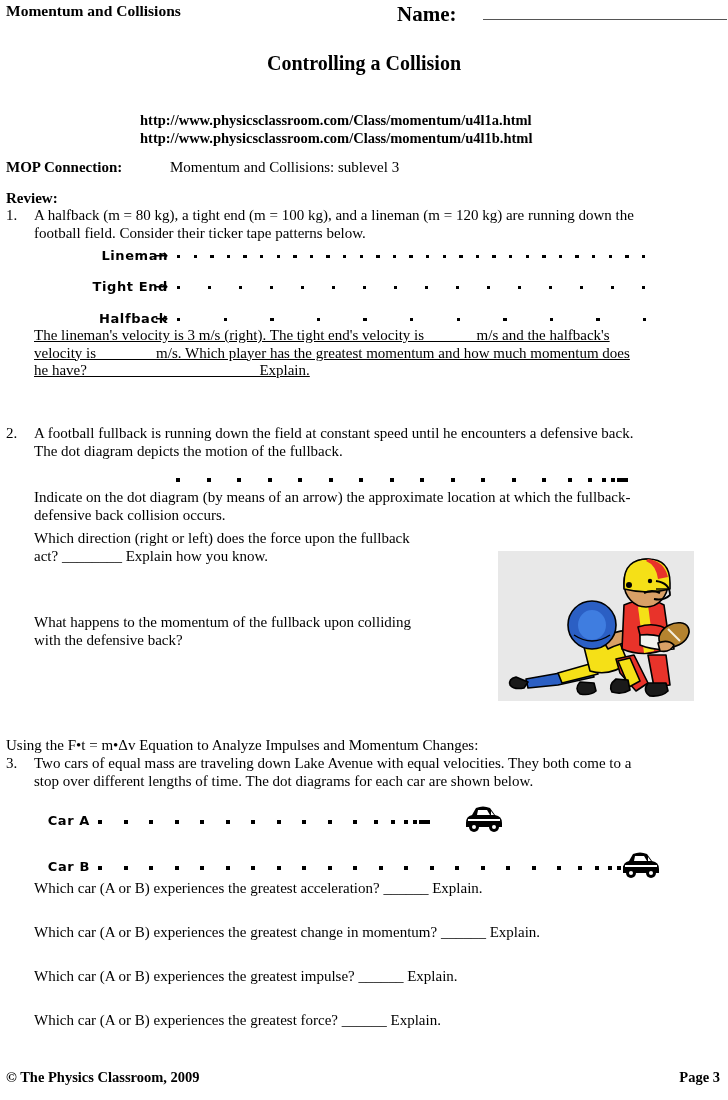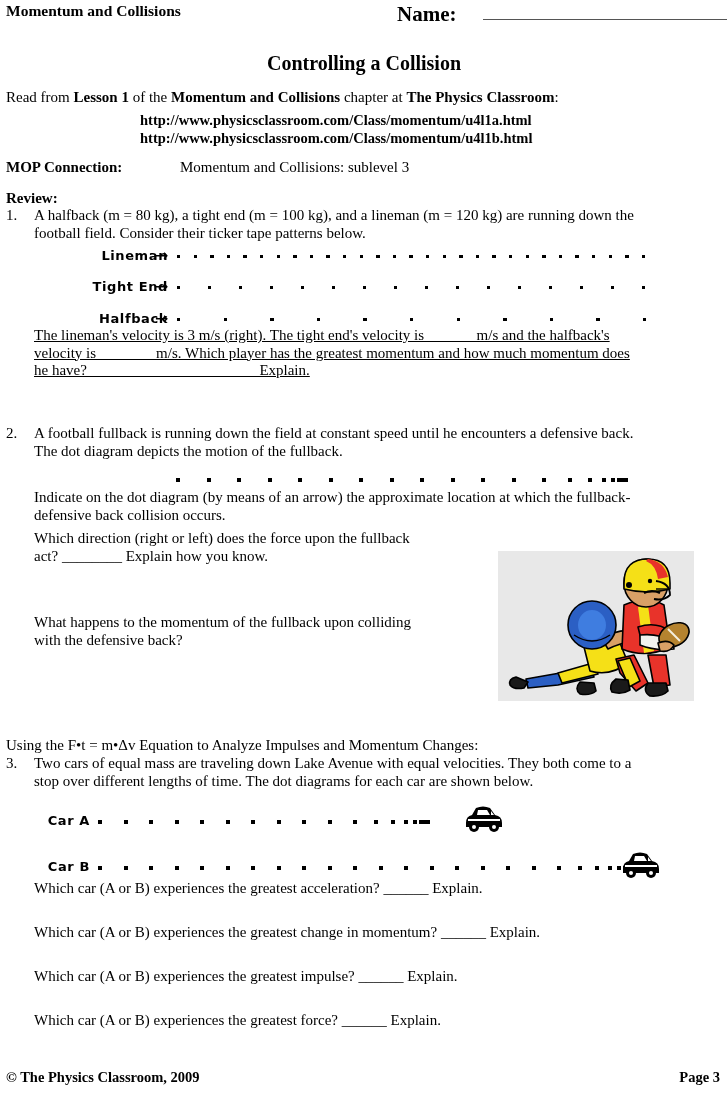--- a/index.html
+++ b/index.html
@@ -71,21 +71,21 @@
   .url.u2 { top: 130px; }
   .mop {
     position: absolute;
     top: 159px; left: 6px;
     font-size: 15px;
     white-space: nowrap;
   }
   .mop-label { font-weight: bold; }
   .mop-val {
     position: absolute;
-    left: 180px; top: 159px;
+    left: 170px; top: 159px;
     font-size: 15px;
     white-space: nowrap;
   }
   
   .review-head {
     position: absolute;
     top: 190px; left: 6px;
     font-weight: bold;
     font-size: 15px;
   }
@@ -171,21 +171,20 @@
 <div class="page">
 
   <div class="hdr">
     <div class="hdr-title">Momentum and Collisions</div>
     <div class="hdr-name-label">Name:</div>
     <div class="hdr-name-rule"></div>
   </div>
 
   <div class="doc-title">Controlling a Collision</div>
 
-  <div class="readline"><span>Read from </span><b>Lesson 1</b><span> of the </span><b>Momentum and Collisions</b><span> chapter at </span><b>The Physics Classroom</b><span>:</span></div>
 
   <div class="url u1">http://www.physicsclassroom.com/Class/momentum/u4l1a.html</div>
   <div class="url u2">http://www.physicsclassroom.com/Class/momentum/u4l1b.html</div>
 
   <div class="mop"><span class="mop-label">MOP Connection:</span></div>
   <div class="mop-val">Momentum and Collisions:  sublevel 3</div>
 
   <div class="review-head">Review:</div>
 
   <div class="qnum" style="left:6px; top:207px;">1.</div>

